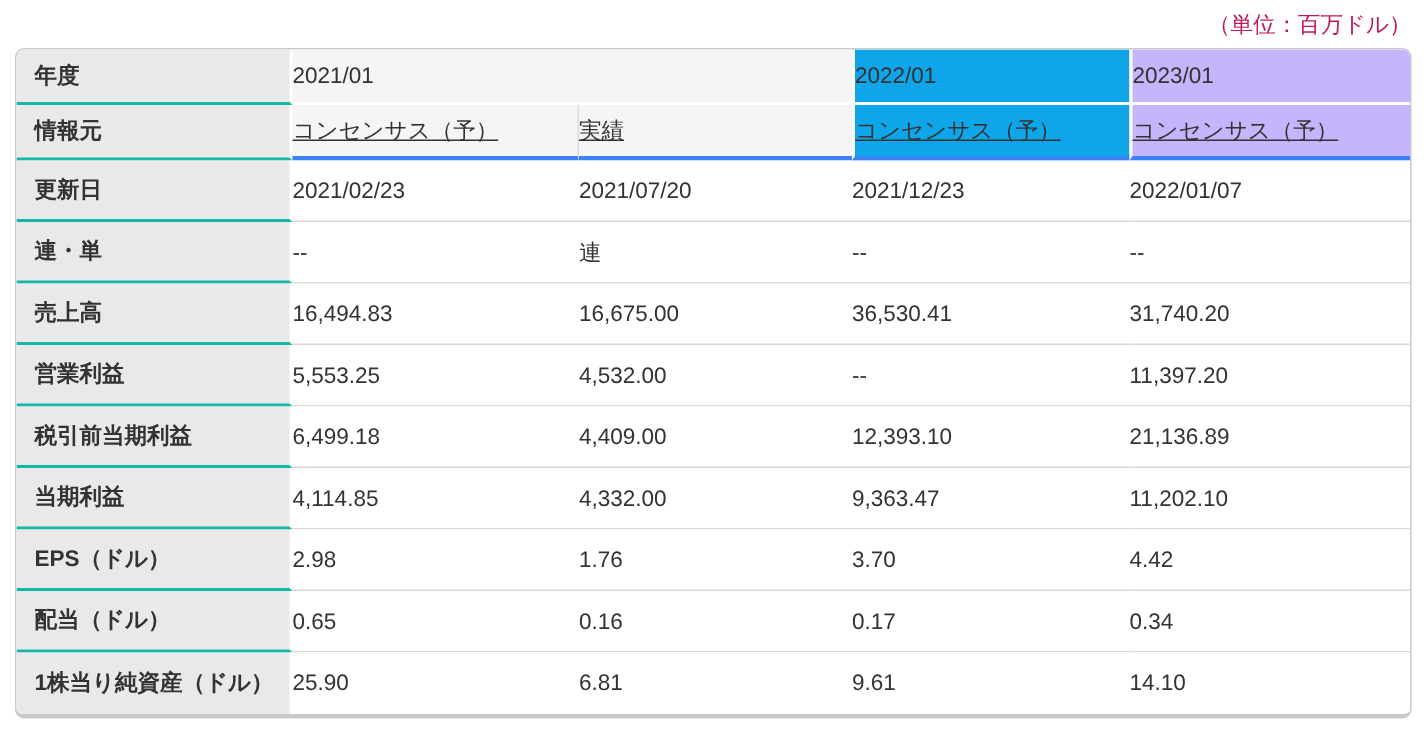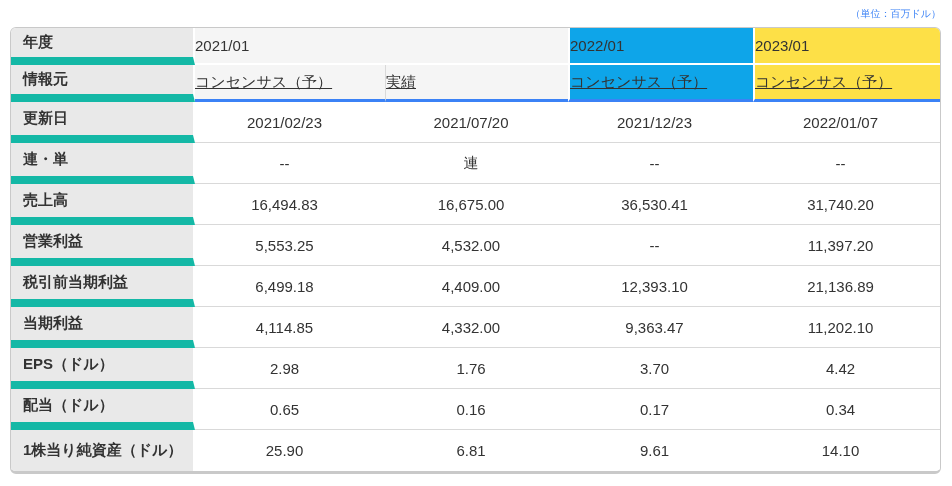--- a/index.html
+++ b/index.html
@@ -3,53 +3,53 @@
 <meta charset="utf-8">
 <style>
   html,body{margin:0;padding:0;}
   body{
     width:952px;height:486px;overflow:hidden;background:#ffffff;
     font-family:"Liberation Sans","DejaVu Sans",sans-serif;color:#333333;
     -webkit-font-smoothing:antialiased;
   }
   .unit-note{
     width:941px;margin:7px 0 6px 0;text-align:right;
-    font-size:10px;color:#3b82f6;
+    font-size:15px;color:#be185d;
   }
   .table-wrap{
     width:929px;margin-left:10px;
     border:1px solid #c9c9c9;border-bottom-width:3px;border-radius:6px;
     overflow:hidden;background:#ffffff;
   }
   table{
     width:100%;border-collapse:separate;border-spacing:0;table-layout:fixed;
     font-size:15px;
   }
   col.c-label{width:184px;}
   col.c-v1{width:191px;}
   col.c-v2{width:182px;}
   col.c-v3{width:185px;}
   col.c-v4{width:187px;}
   th,td{font-weight:normal;padding:0;vertical-align:middle;}
   thead tr{height:37px;}
   tbody tr{height:41px;}
   .lbl{
     background:#e9e9e9;text-align:left;padding-left:12px;font-weight:bold;
-    border-right:2px solid #ffffff;border-bottom:8px solid #14b8a6;
+    border-right:2px solid #ffffff;border-bottom:2px solid #14b8a6;
   }
   .hd{text-align:left;}
   .bg-gray{background:#f5f5f5;}
   .bg-blue{background:#0ea5e9;}
-  .bg-pink{background:#fde047;}
+  .bg-pink{background:#c4b5fd;}
   tr.year-row .hd{border-bottom:2px solid #ffffff;}
   tr.source-row .hd{border-bottom:3px solid #3b82f6;text-decoration:underline;}
   .sep-right{border-right:1px solid #d9d9d9;}
   .col-gap{border-left:2px solid #ffffff;}
   td.val{
-    text-align:center;padding-right:12px;background:#ffffff;
+    text-align:left;padding-right:12px;background:#ffffff;
     border-bottom:1px solid #d9d9d9;
   }
   tbody tr:last-child td{border-bottom:none;}
 </style>
 </head>
 <body>
 
 <div class="page">
   <div class="unit-note">（単位：百万ドル）</div>
 

